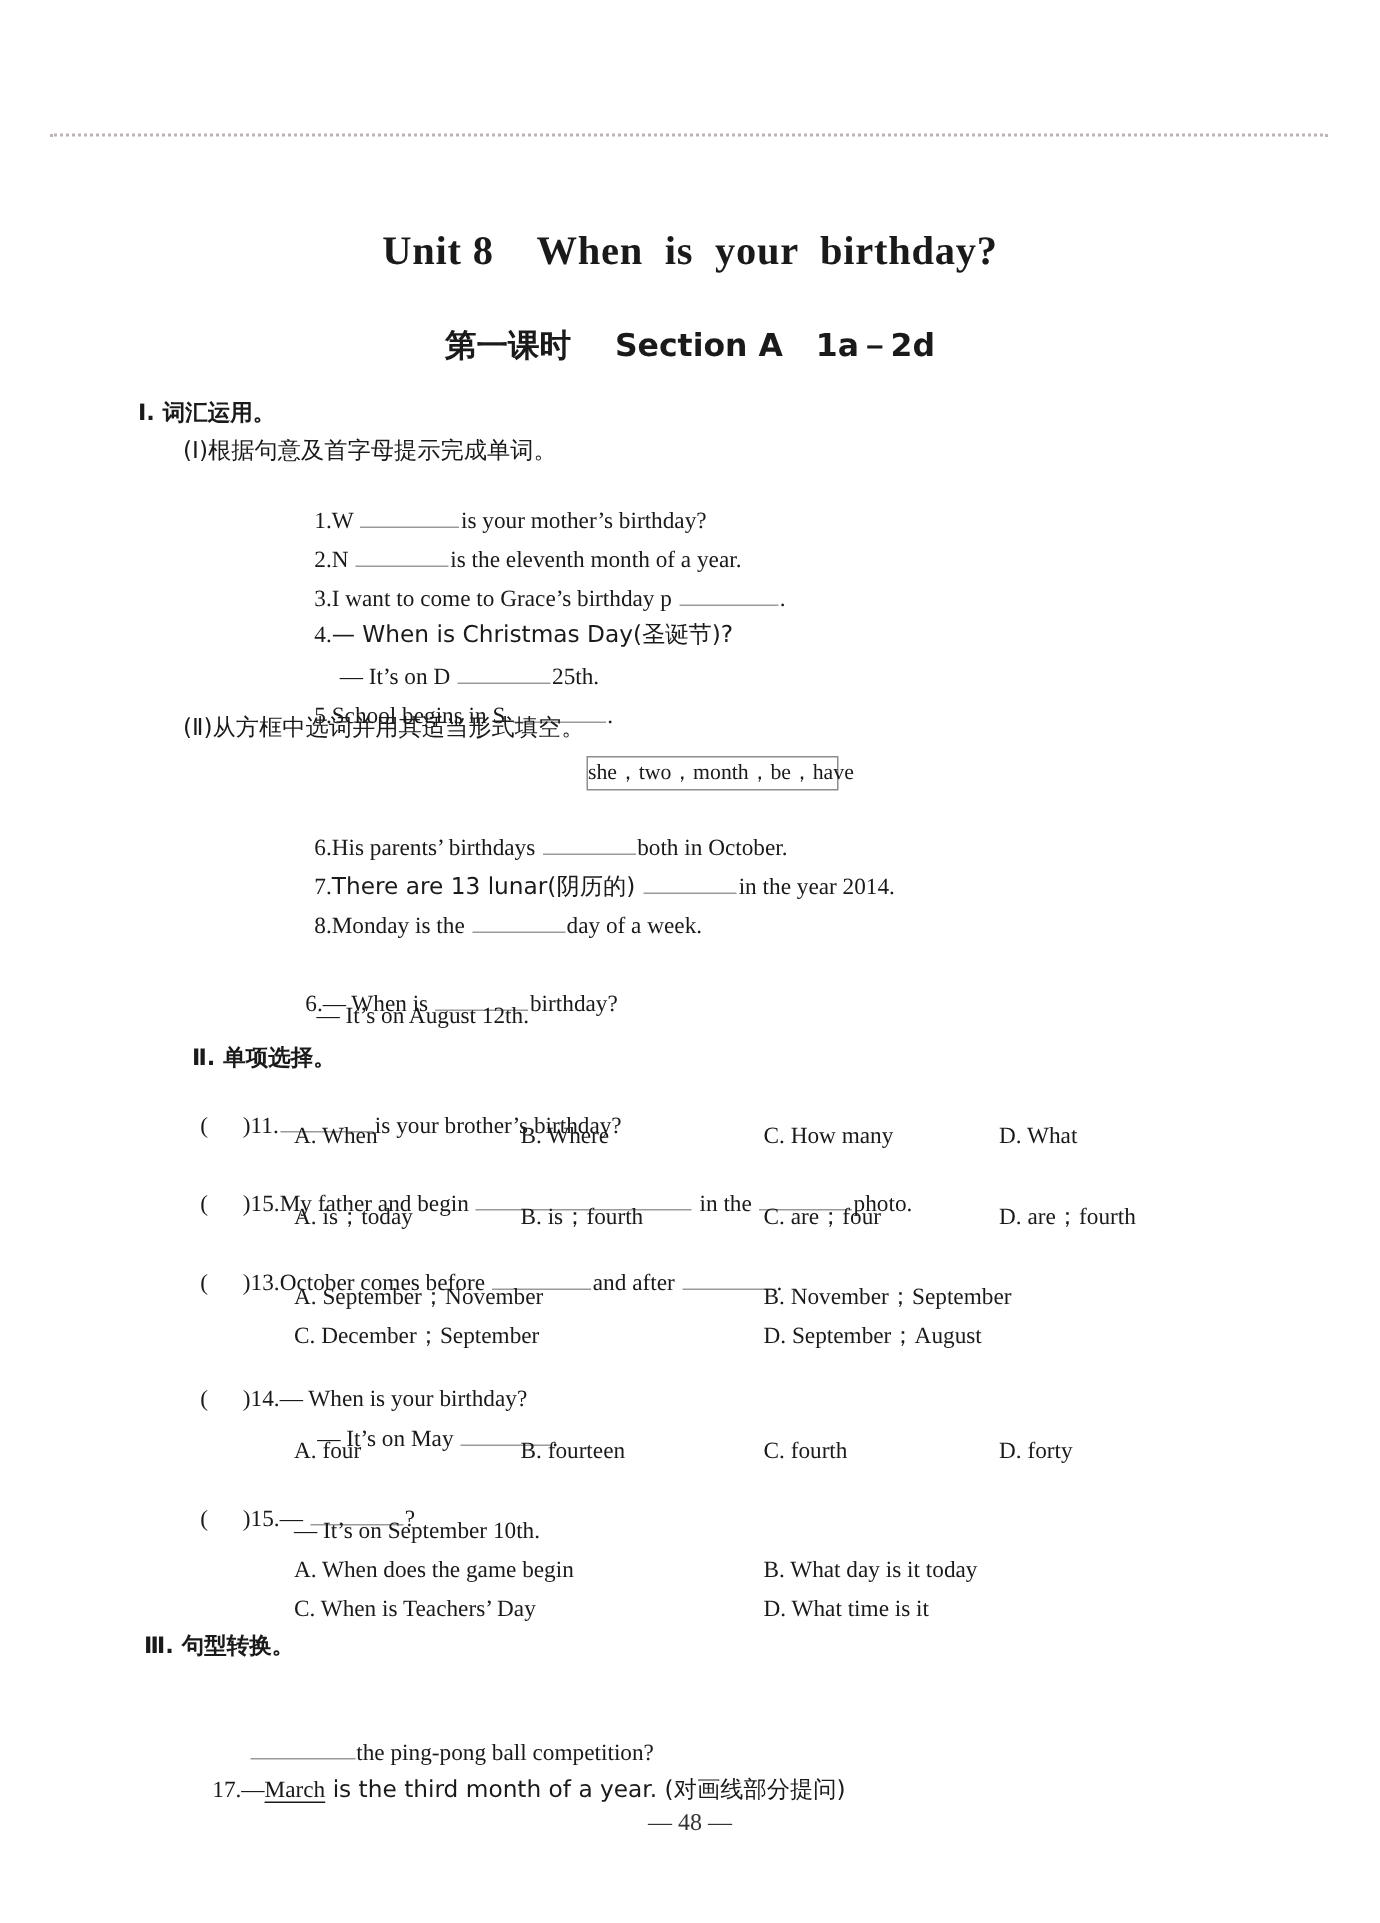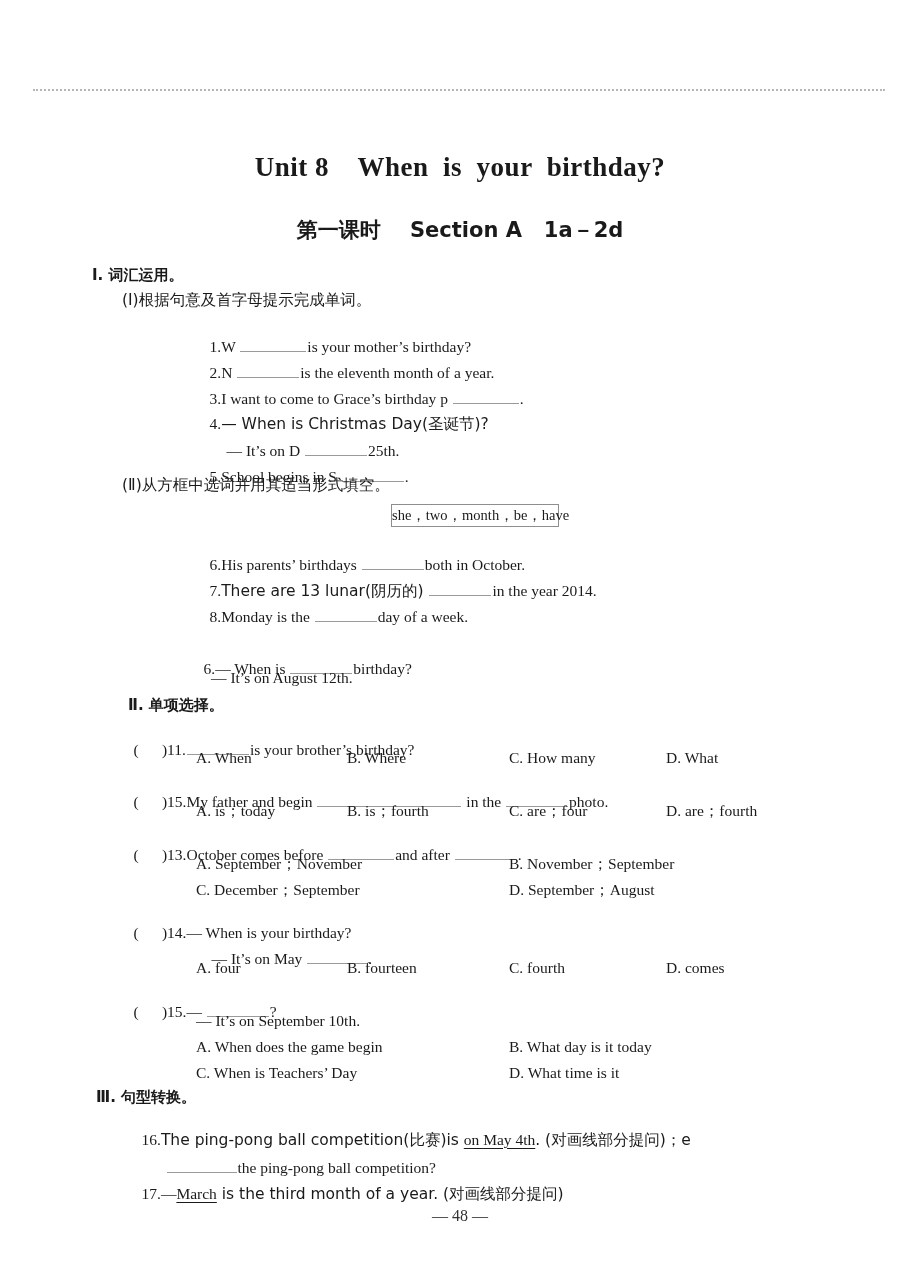--- a/index.html
+++ b/index.html
@@ -221,36 +221,33 @@
 
   <div class="mc-paren" style="left:118px; top:906px;">
     <span>(      )14.</span><span>— When is your birthday?</span>
   </div>
   <div class="mc-paren" style="left:196px; top:932px;">
     <span>— It’s on May </span><span class="bl w60"></span><span>.</span>
   </div>
   <div class="opt" style="left:196px; top:959px;">A. four</div>
   <div class="opt" style="left:347px; top:959px;">B. fourteen</div>
   <div class="opt" style="left:509px; top:959px;">C. fourth</div>
-  <div class="opt" style="left:666px; top:959px;">D. comes</div>
+  <div class="opt" style="left:666px; top:959px;">D. forty</div>
 
   <div class="mc-paren" style="left:118px; top:985px;">
     <span>(      )15.</span><span>— </span><span class="bl w62"></span><span>?</span>
   </div>
   <div class="mc-paren" style="left:196px; top:1012px;">— It’s on September 10th.</div>
   <div class="opt" style="left:196px; top:1038px;">A. When does the game begin</div>
   <div class="opt" style="left:509px; top:1038px;">B. What day is it today</div>
   <div class="opt" style="left:196px; top:1064px;">C. When is Teachers’ Day</div>
   <div class="opt" style="left:509px; top:1064px;">D. What time is it</div>
 
   <div class="blk sec-head" style="left:96px; top:1090px;">Ⅲ. 句型转换。</div>
 
-  <div class="blk q" style="left:126px; top:1116px;">
-    <span>16.</span><span class="cn">The ping-pong ball competition(比赛)is </span><span class="mark">on May 4th</span><span class="cn">. (对画线部分提问)；e</span>
-  </div>
   <div class="blk q" style="left:150px; top:1143px;">
     <span class="bl w70"></span><span>the ping-pong ball competition?</span>
   </div>
 
   <div class="blk q" style="left:126px; top:1170px;">
     <span>17.</span><span>—</span><span class="mark">March</span><span class="cn"> is the third month of a year. (对画线部分提问)</span>
   </div>
 
   <div class="footer">— 48 —</div>
 

